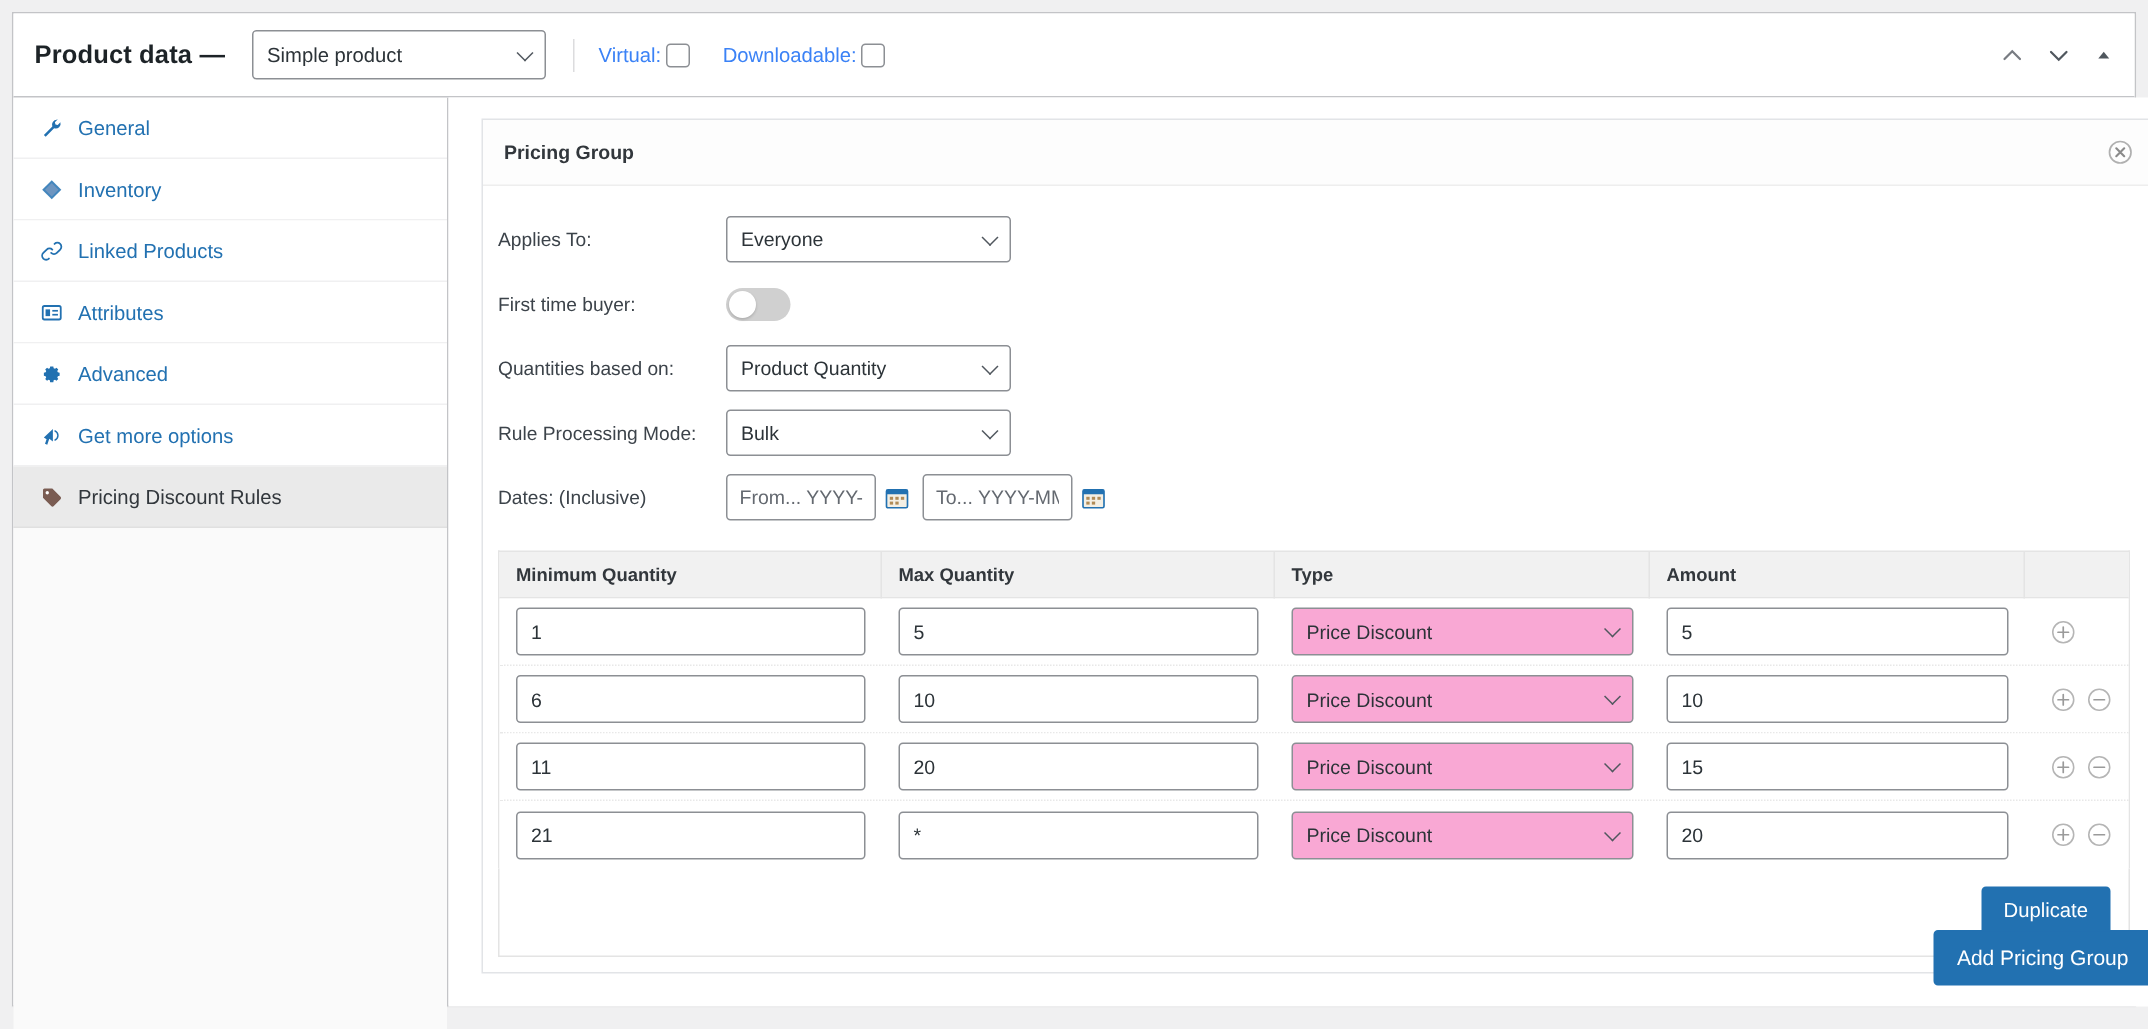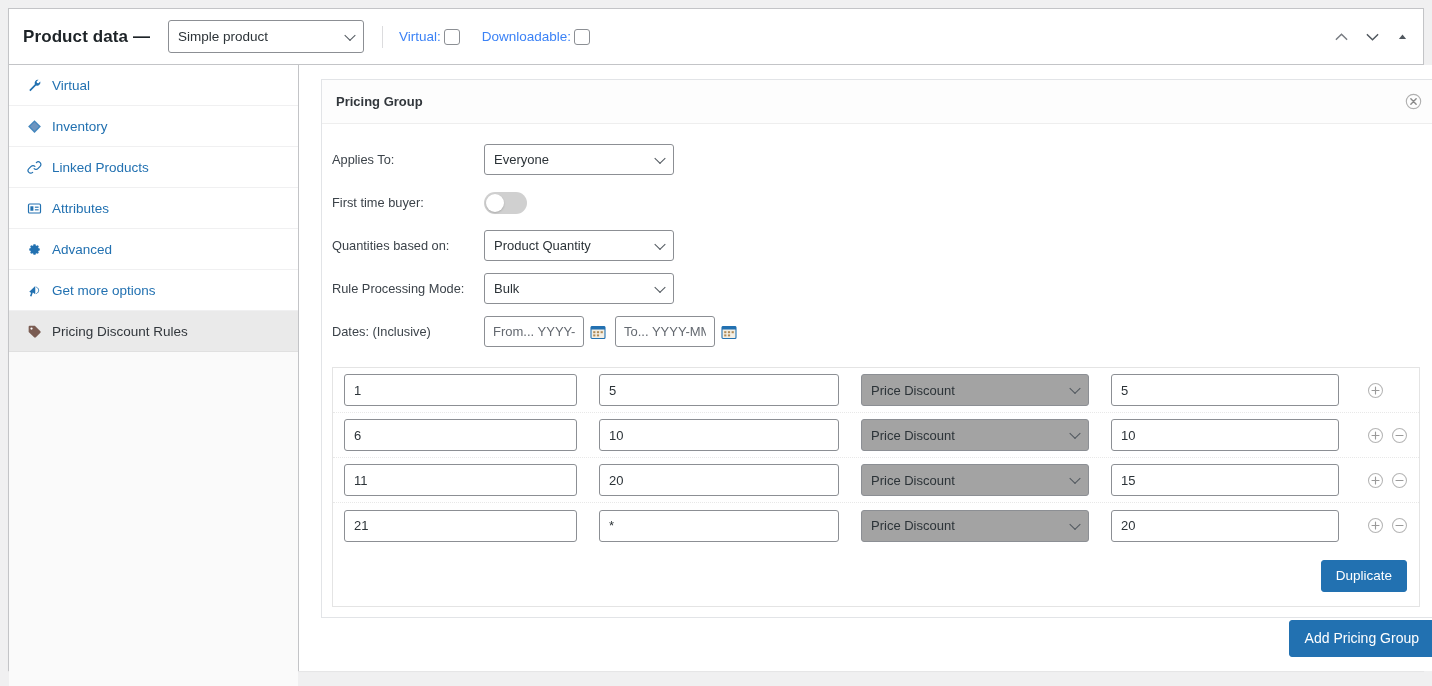--- a/index.html
+++ b/index.html
@@ -277,21 +277,21 @@
     padding: 0 9px;
     font-size: 13px;
     color: #2c3338;
     font-family: "Liberation Sans", sans-serif;
     background: #fff;
   }
   .sel-row {
     width: 100%; height: 32px;
     border: 1px solid #8c8f94;
     border-radius: 3px;
-    background: #a3a3a3;
+    background: #f9a8d4;
     font-size: 13px;
     color: #2c3338;
     padding: 0 26px 0 9px;
     font-family: "Liberation Sans", sans-serif;
     appearance: none; -webkit-appearance: none;
     cursor: pointer;
   }
   .act-cell {
     display: flex; align-items: center; gap: 7px;
     padding-left: 17px;
@@ -380,21 +380,21 @@
     <div class="mb-body">
 
       <div class="sidebar">
 
         <div class="side-item">
           <span class="s-ico">
             <svg width="15" height="15" viewBox="0 0 20 20">
                 <path d="M14.5 2.5a4.3 4.3 0 0 0-4 5.9L3 15.9l1.6 1.6 7.5-7.5a4.3 4.3 0 0 0 5.6-5.3l-2.4 2.4-2-.5-.5-2 2.4-2.4a4.3 4.3 0 0 0-.7-.1z" fill="#2271b1"></path>
               </svg>
           </span>
-          <span>Virtual</span>
+          <span>General</span>
         </div>
 
         <div class="side-item">
           <span class="s-ico">
             <svg width="15" height="15" viewBox="0 0 20 20">
                 <path d="M10 1.5 18.5 10 10 18.5 1.5 10z" fill="#2271b1" opacity=".85"></path>
                 <path d="M10 4 16 10 10 16 4 10z" fill="#6d95c0"></path>
               </svg>
           </span>
           <span>Inventory</span>
@@ -523,20 +523,27 @@
                   <rect x="3.2" y="7.2" width="2.2" height="2" fill="#b08b57"></rect>
                   <rect x="6.9" y="7.2" width="2.2" height="2" fill="#b08b57"></rect>
                   <rect x="10.6" y="7.2" width="2.2" height="2" fill="#b08b57"></rect>
                   <rect x="3.2" y="10.4" width="2.2" height="2" fill="#b08b57"></rect>
                   <rect x="6.9" y="10.4" width="2.2" height="2" fill="#b08b57"></rect>
                 </svg>
               </span>
             </div>
 
             <div class="rules">
+              <div class="rules-head">
+                <div class="rh c1">Minimum Quantity</div>
+                <div class="rh c2">Max Quantity</div>
+                <div class="rh c3">Type</div>
+                <div class="rh c4">Amount</div>
+                <div class="rh c5"></div>
+              </div>
 
               <div class="rrow">
                 <div class="rcell c1">
                   <input class="txt" type="text" value="1" style="">
                 </div>
                 <div class="rcell c2">
                   <input class="txt" type="text" value="5" style="">
                 </div>
                 <div class="rcell c3">
                   <span class="sel-wrap" style="width:100%">

